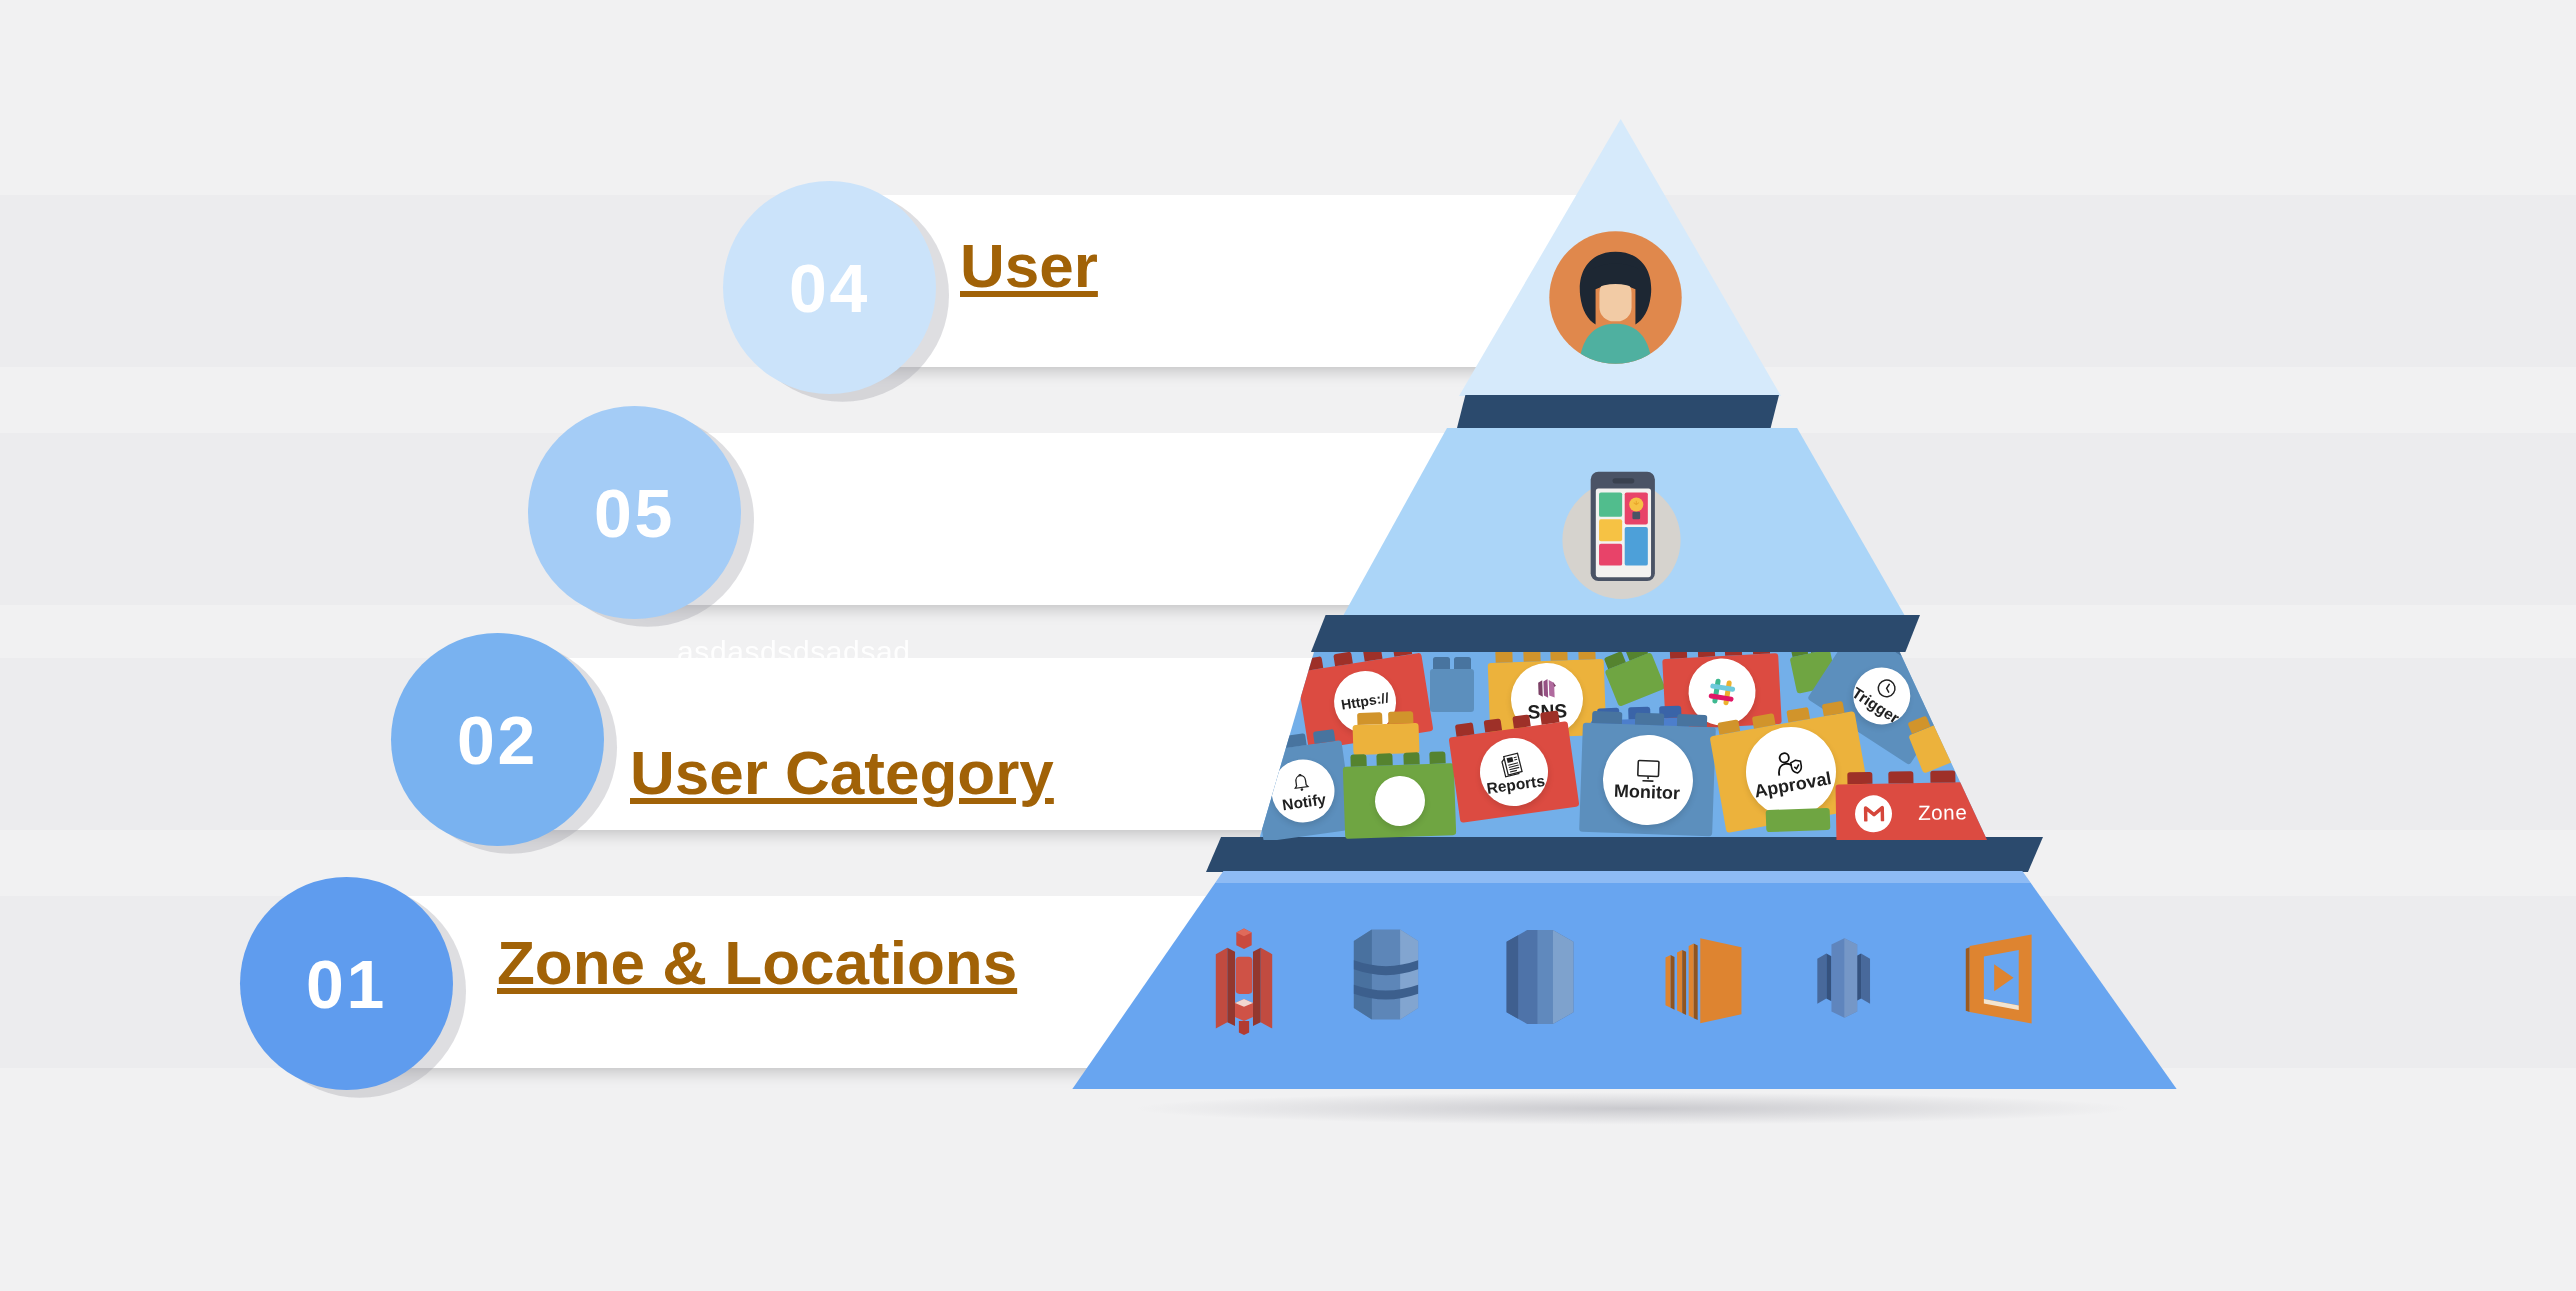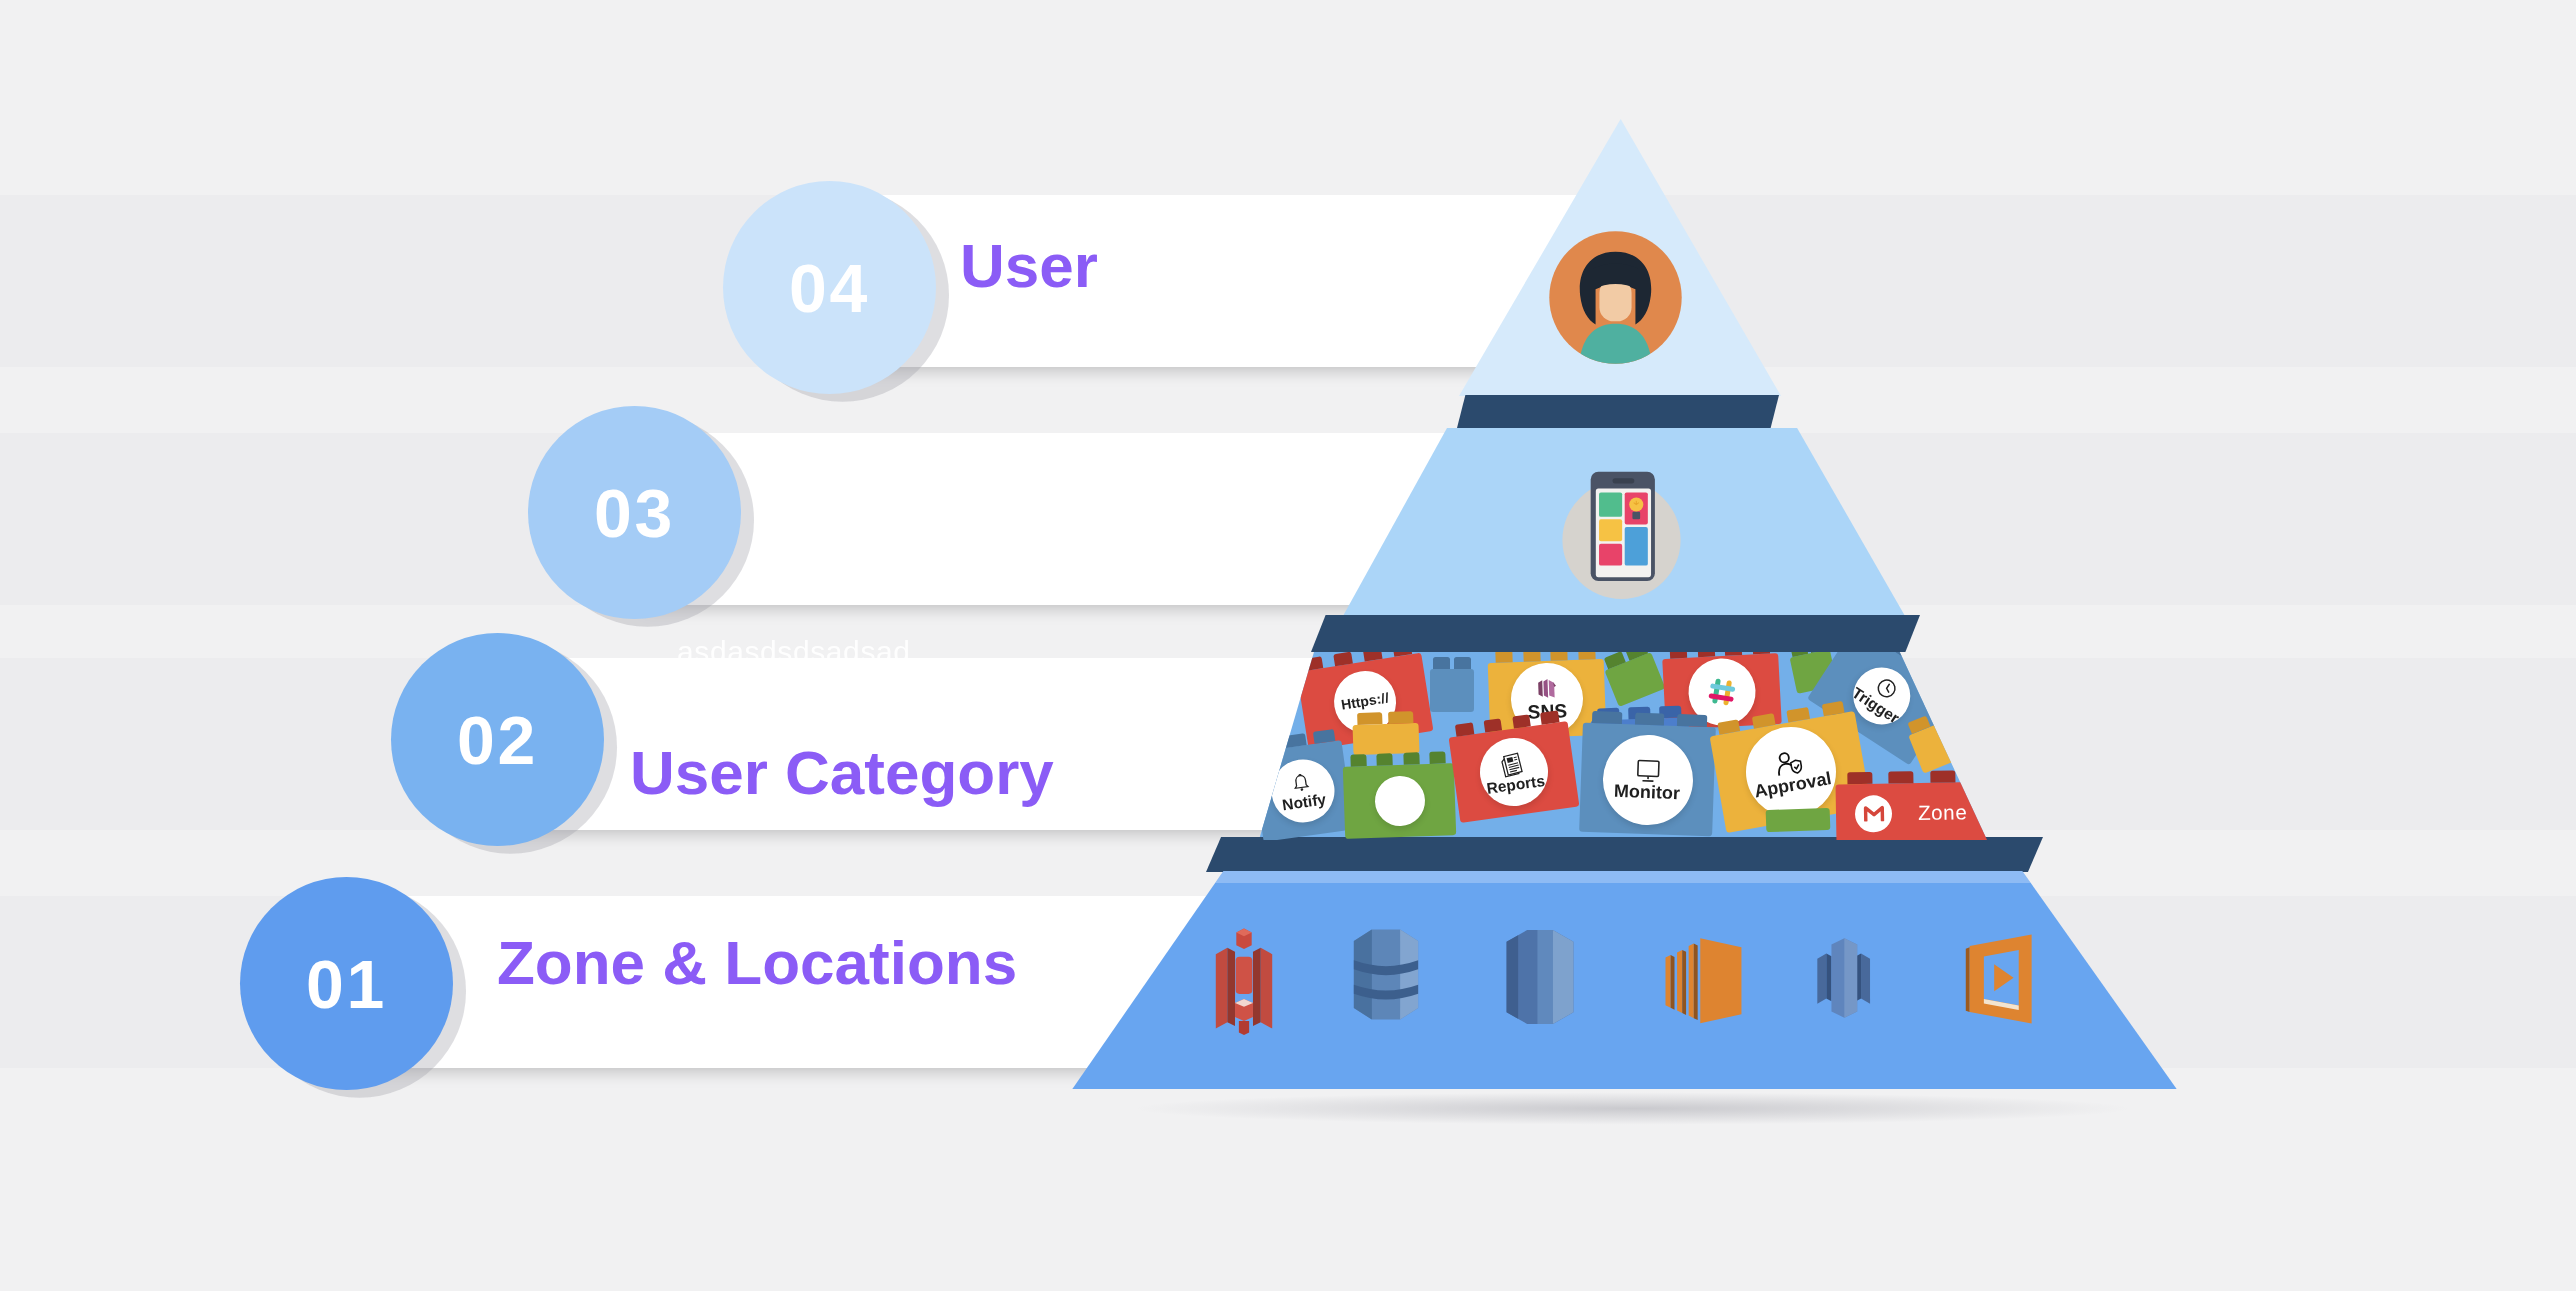--- a/index.html
+++ b/index.html
@@ -23,21 +23,21 @@
   .row2 .bar{left:497px;width:842px}
   .row1 .bar{left:346px;width:909px}
   .ncircle{position:absolute;width:213px;height:213px;border-radius:50%;z-index:3;
     display:flex;align-items:center;justify-content:center;
     box-shadow:13px 7.7px 0 rgba(160,160,168,0.35);}
   .row4 .ncircle{left:723px;top:-14px;background:#cbe3fa}
   .row3 .ncircle{left:528px;top:-27px;background:#a4ccf6}
   .row2 .ncircle{left:391px;top:-25px;background:#79b2f0}
   .row1 .ncircle{left:240px;top:-18.7px;background:#5f9cee}
   .num{color:#ffffff;font-size:68px;font-weight:700;letter-spacing:2.6px;}
-  .rlabel{position:absolute;z-index:3;font-size:62px;font-weight:700;color:#8b5cf6;white-space:nowrap;}
+  .rlabel{position:absolute;z-index:3;font-size:62px;font-weight:700;color:#a16207;white-space:nowrap;text-decoration:underline;}
   .row4 .rlabel{left:960px;top:35px}
   .row3 .rlabel{left:775px;top:18.7px}
   .row2 .rlabel{left:630px;top:79px}
   .row1 .rlabel{left:497px;top:31px}
 
   
   .pyramid{position:absolute;inset:0;z-index:5;}
   .floor-shadow{position:absolute;left:940px;top:1086px;width:1385px;height:45px;
     background:radial-gradient(ellipse 50% 50% at 50% 50%, rgba(110,110,122,0.30), rgba(110,110,122,0) 72%);}
   .tier,.band{position:absolute;}
@@ -106,21 +106,21 @@
     <div class="ncircle">
       <span class="num">04</span>
     </div>
     <div class="rlabel">User</div>
   </div>
 
   <div class="row row3">
     <div class="stripe"></div>
     <div class="bar"></div>
     <div class="ncircle">
-      <span class="num">03</span>
+      <span class="num">05</span>
     </div>
   </div>
 
   <div class="row row2">
     <div class="stripe"></div>
     <div class="watermark">asdasdsdsadsad</div>
     <div class="bar"></div>
     <div class="ncircle">
       <span class="num">02</span>
     </div>

